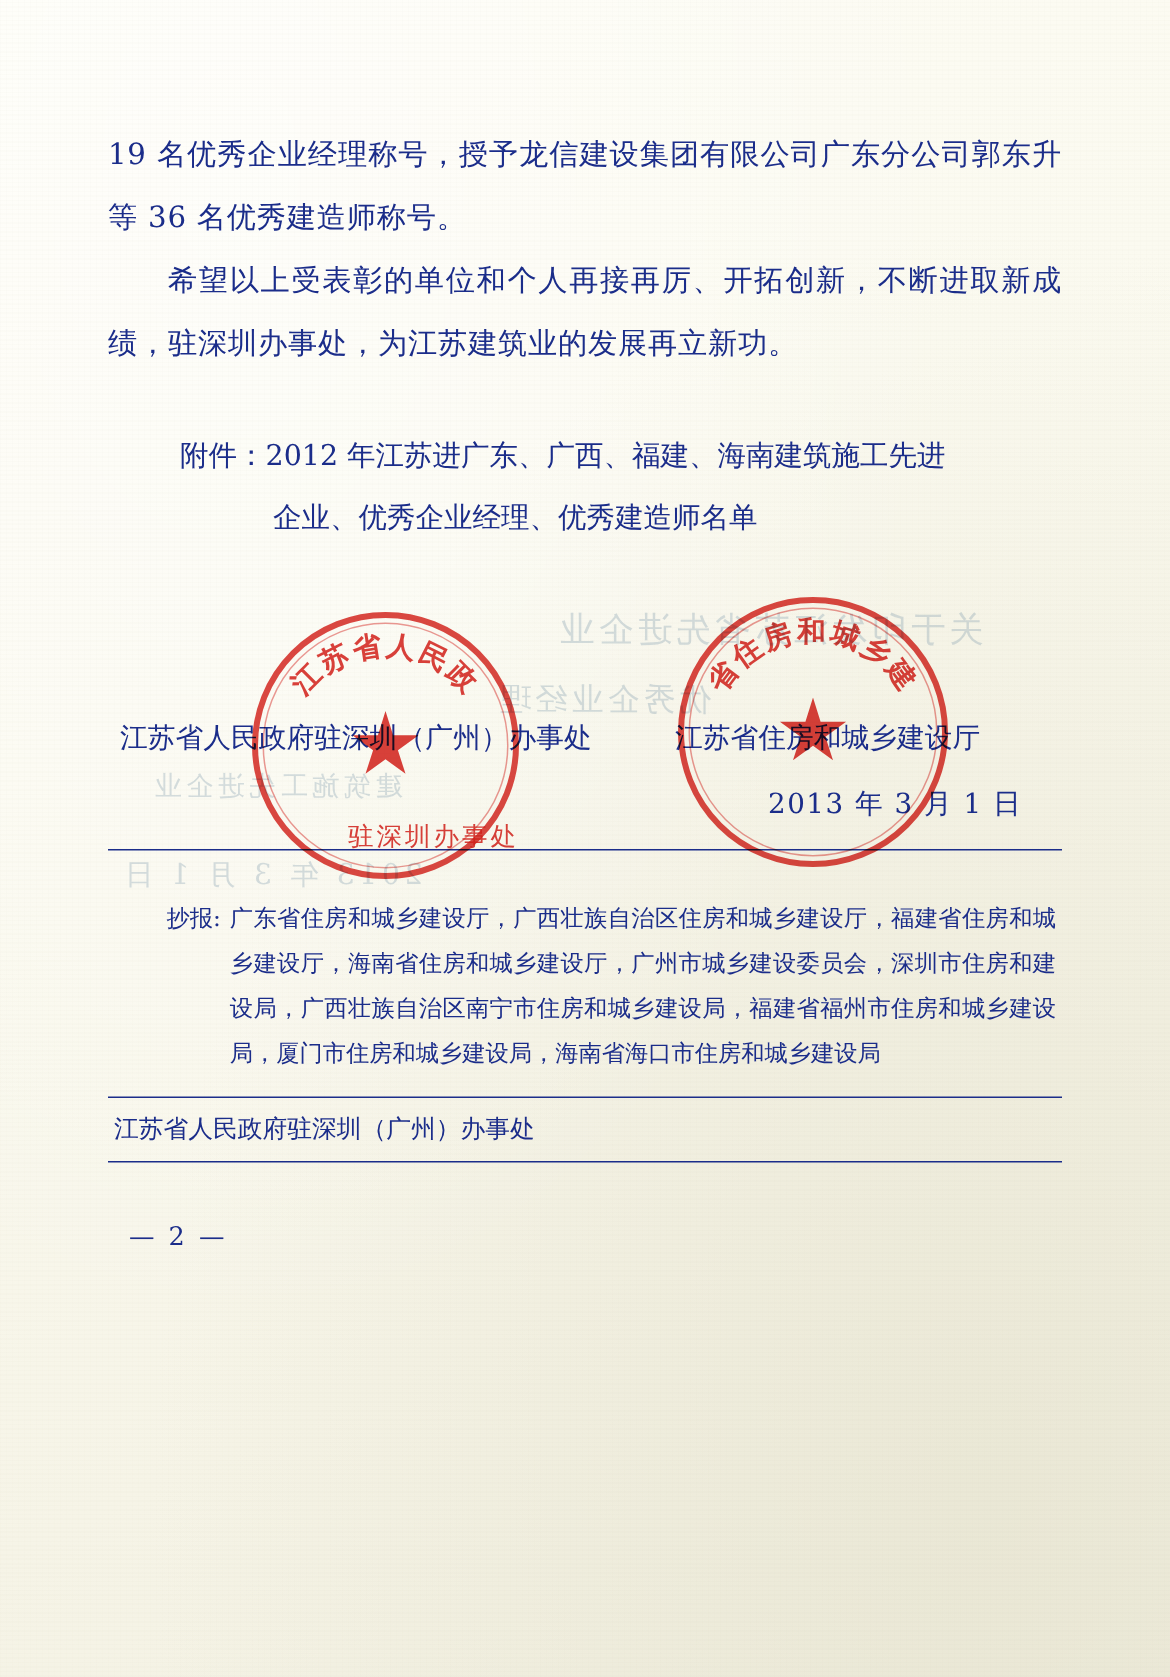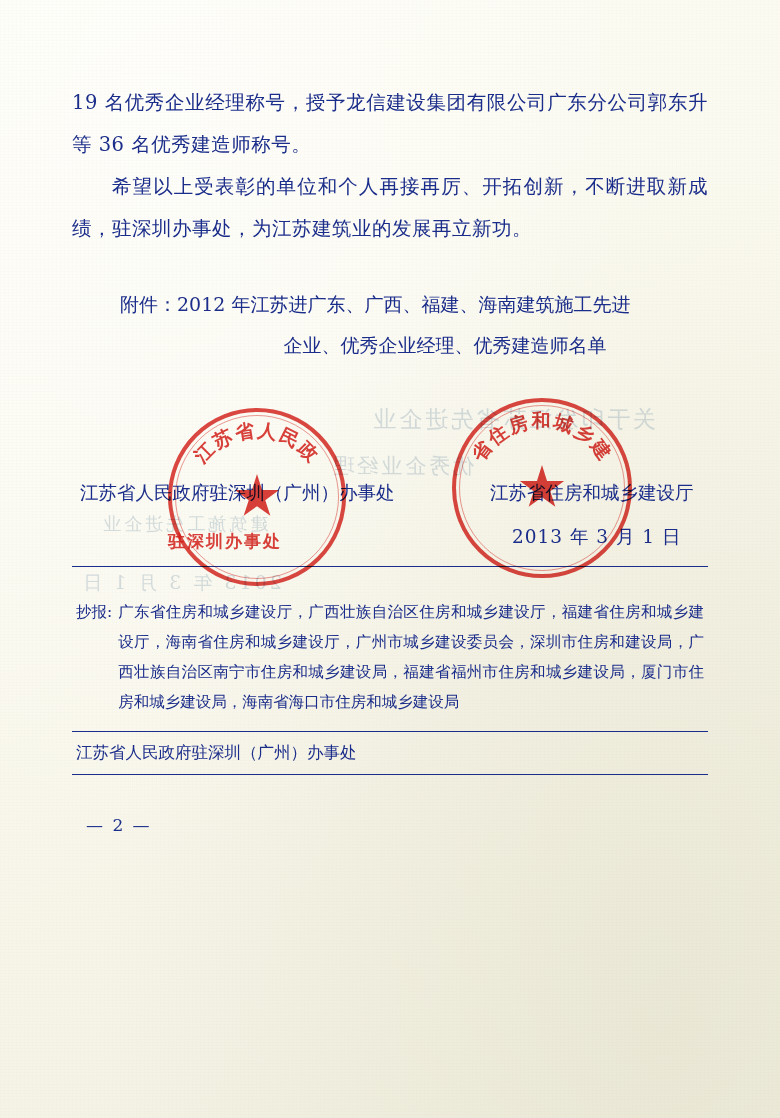--- a/index.html
+++ b/index.html
@@ -72,42 +72,40 @@
     text-indent: 40px;
   }
   .attach-block {
     margin-top: 34px;
     padding-left: 48px;
     font-size: 19px;
     line-height: 41px;
   }
   .attach-line2 {
     padding-left: 62px;
-    text-align: center;
   }
 
   .signature-row {
     position: relative;
     margin-top: 108px;
     font-size: 18.5px;
     line-height: 38px;
     height: 92px;
   }
   .sig-left {
     position: absolute;
     left: 8px;
     top: 0;
     white-space: nowrap;
   }
   .sig-right {
     position: absolute;
     left: 378px;
     top: 0;
     white-space: nowrap;
-    margin-left: 40px;
   }
   .sig-date {
     position: absolute;
     left: 440px;
     top: 44px;
     white-space: nowrap;
     letter-spacing: 1px;
   }
 
   
@@ -149,25 +147,25 @@
     fill: rgba(214,32,26,0.85);
     font-size: 19px;
     font-family: "DejaVu Serif", "Liberation Serif", serif;
     font-weight: bold;
     letter-spacing: 2px;
   }
   .seal-bottom-text {
     position: absolute;
     left: 0;
     right: 0;
-    bottom: 33px;
-    text-align: left;
+    bottom: 17px;
+    text-align: right;
     color: rgba(214,32,26,0.85);
     font-size: 17px;
-    font-weight: bold;
+    font-weight: normal;
     letter-spacing: 2px;
     font-family: "DejaVu Serif", "Liberation Serif", serif;
   }
 
   #seal-left {
     left: 168px;
     top: 408px;
     width: 178px;
     height: 178px;
   }
@@ -187,20 +185,21 @@
   .dist-block {
     margin-top: 18px;
     font-size: 15.5px;
     line-height: 30px;
     padding: 12px 4px 10px 4px;
   }
   .dist-row {
     display: flex;
     align-items: flex-start;
     margin-bottom: 4px;
+    margin-left: 35px;
   }
   .dist-label {
     flex: 0 0 auto;
     white-space: nowrap;
     padding-right: 6px;
   }
   .dist-body {
     flex: 1 1 auto;
     text-align: justify;
   }

